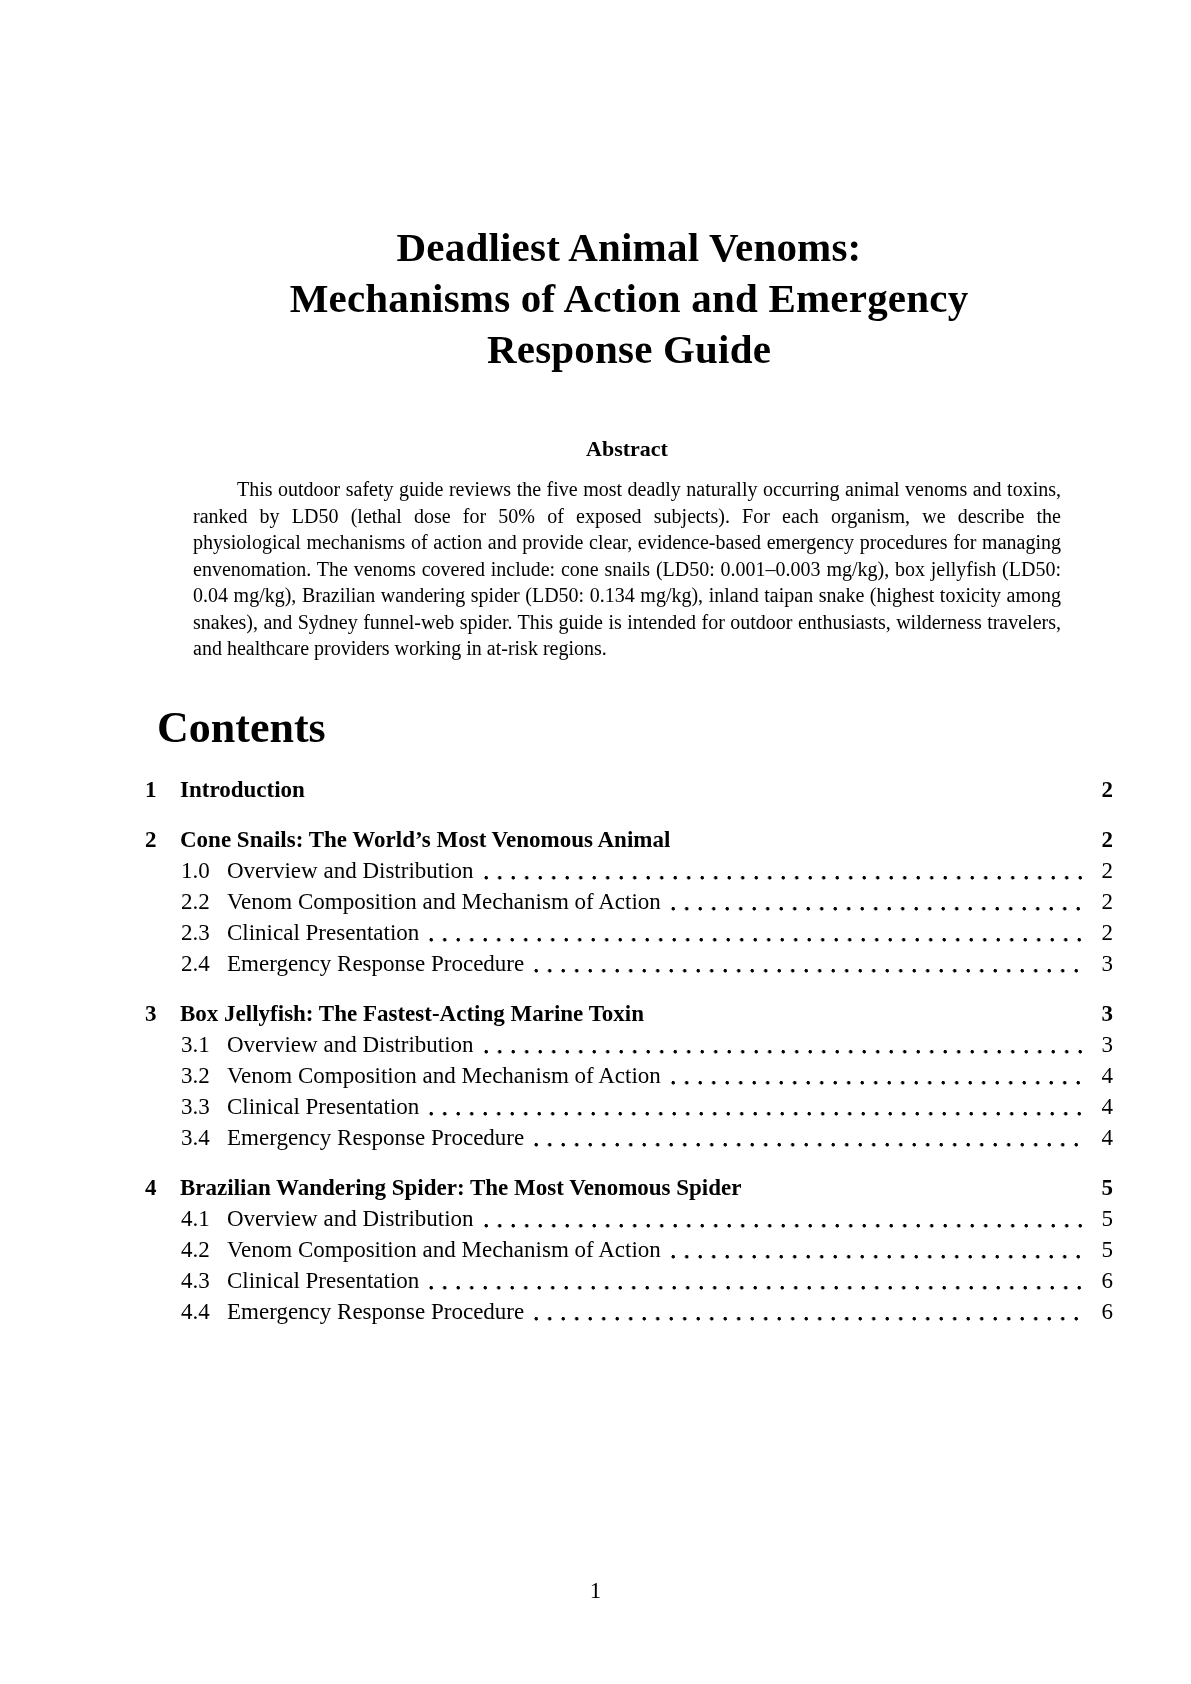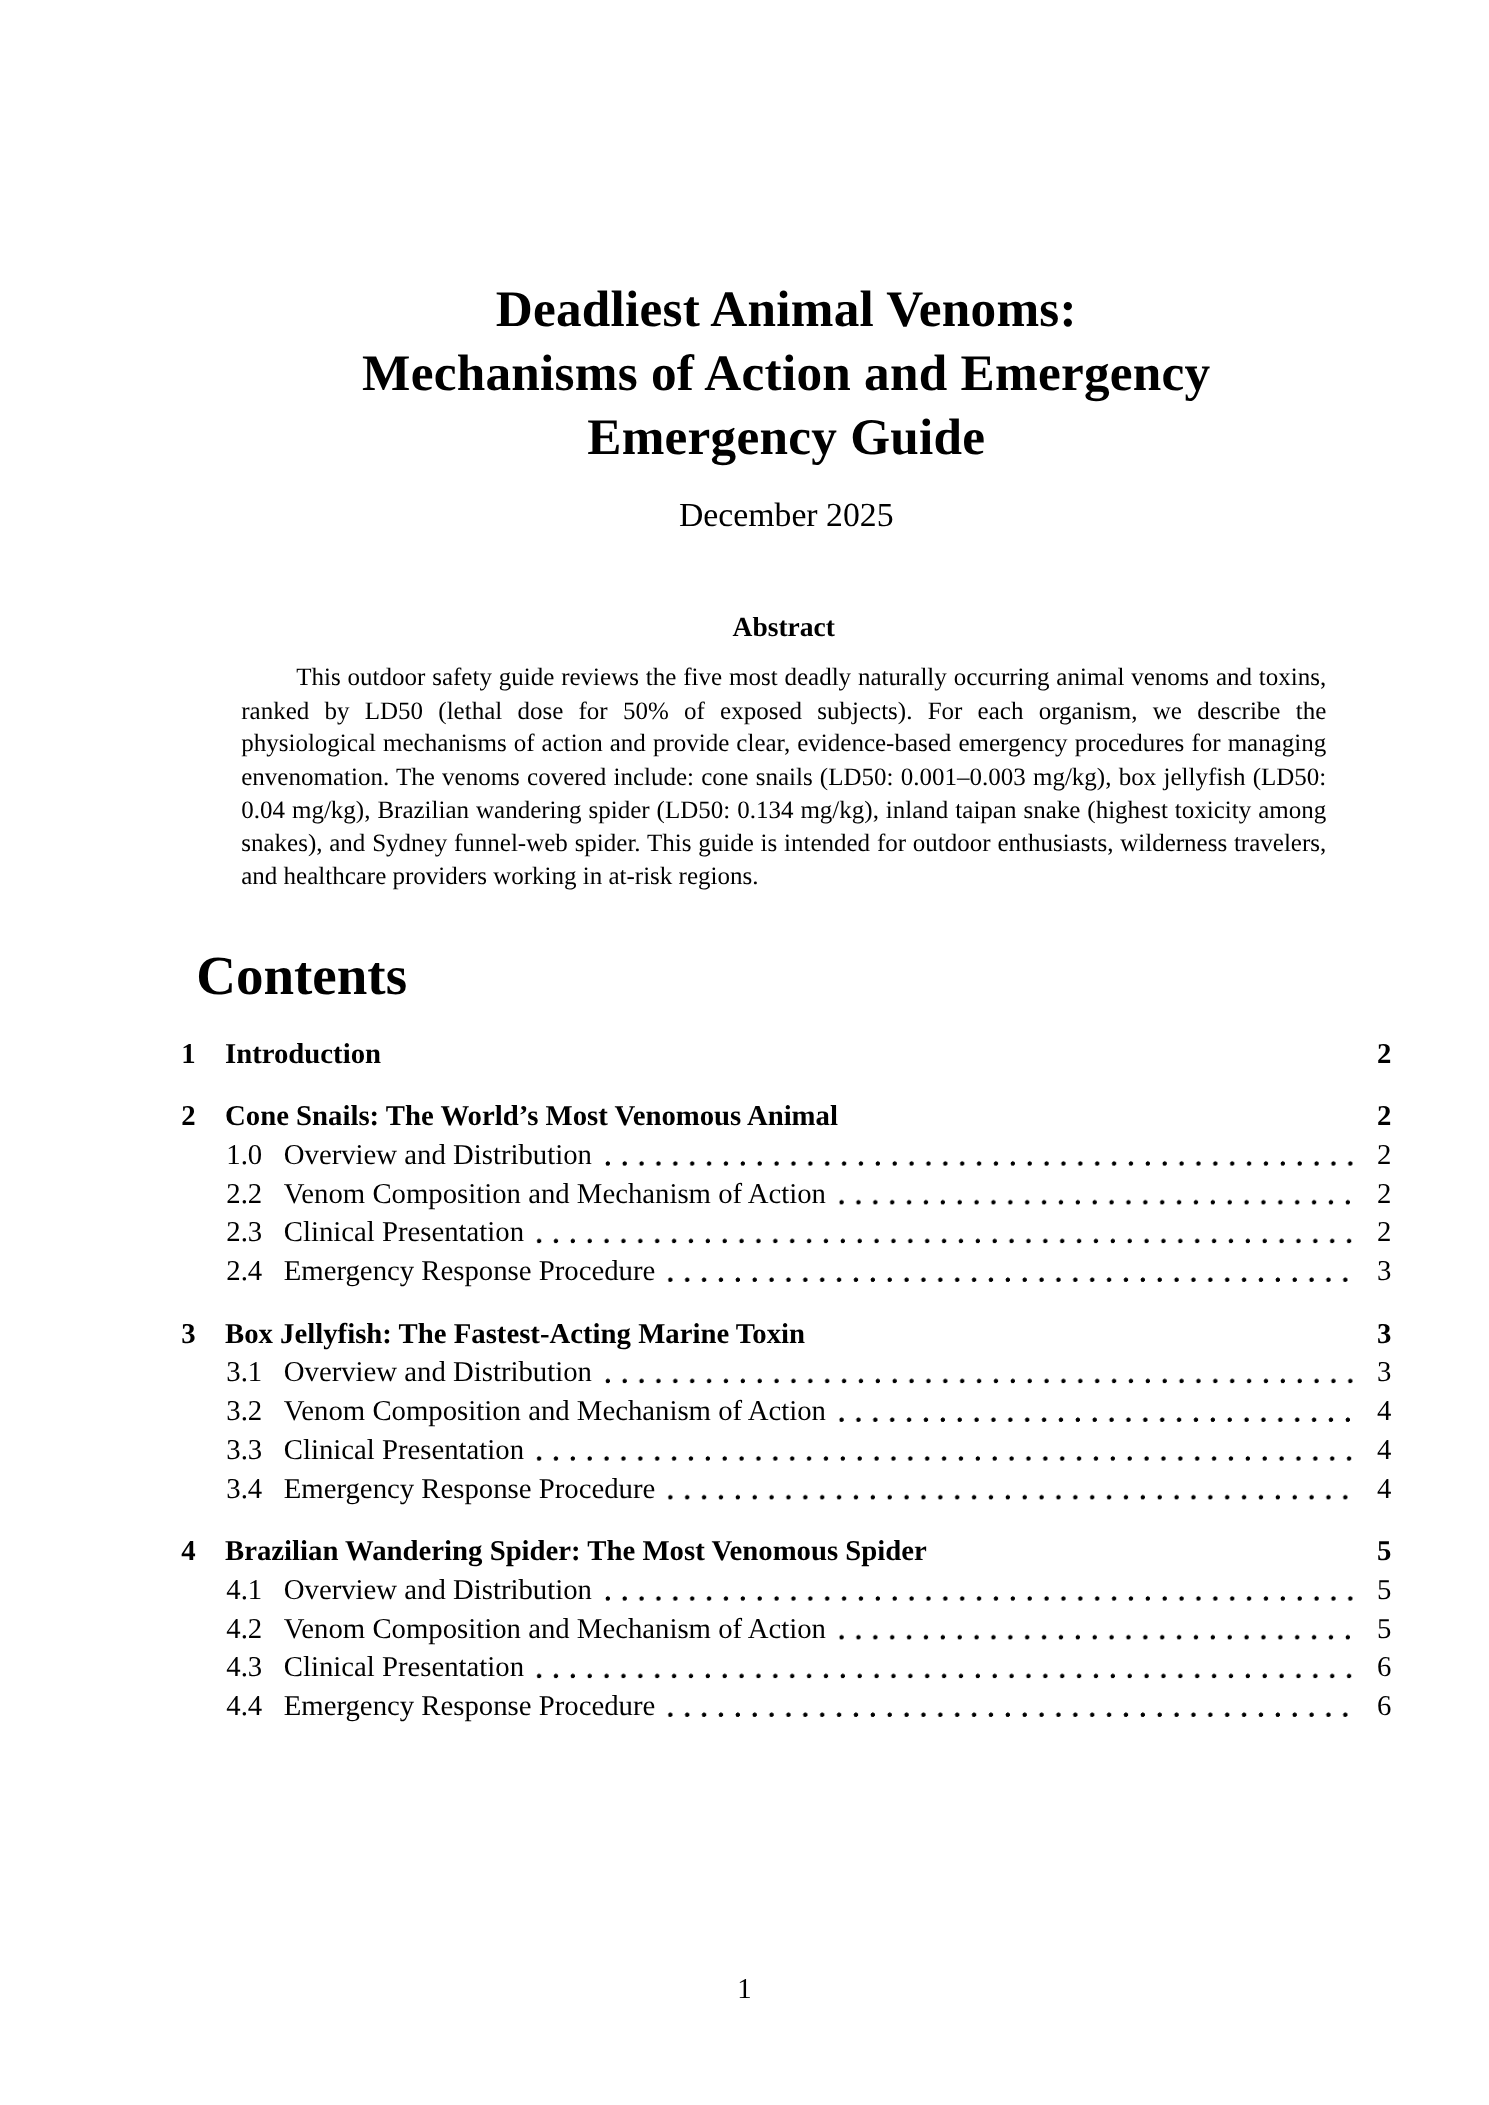--- a/index.html
+++ b/index.html
@@ -70,23 +70,22 @@
 </style>
 </head>
 <body>
 
 <div class="page">
 
   <header>
     <h1 class="title">
       <span class="tline">Deadliest Animal Venoms:</span>
       <span class="tline">Mechanisms of Action and Emergency</span>
-      <span class="tline">Emergency Guide</span>
+      <span class="tline">Response Guide</span>
     </h1>
-    <div class="date">December 2025</div>
   </header>
 
   <section class="abstract">
     <div class="abstract-heading">Abstract</div>
     <p class="abstract-text">This outdoor safety guide reviews the five most deadly naturally occurring animal venoms and toxins, ranked by LD50 (lethal dose for 50% of exposed subjects). For each organism, we describe the physiological mechanisms of action and provide clear, evidence-based emergency procedures for managing envenomation. The venoms covered include: cone snails (LD50: 0.001–0.003 mg/kg), box jellyfish (LD50: 0.04 mg/kg), Brazilian wandering spider (LD50: 0.134 mg/kg), inland taipan snake (highest toxicity among snakes), and Sydney funnel-web spider. This guide is intended for outdoor enthusiasts, wilderness travelers, and healthcare providers working in at-risk regions.</p>
   </section>
 
   <section>
     <h2 class="contents-heading">Contents</h2>
 

